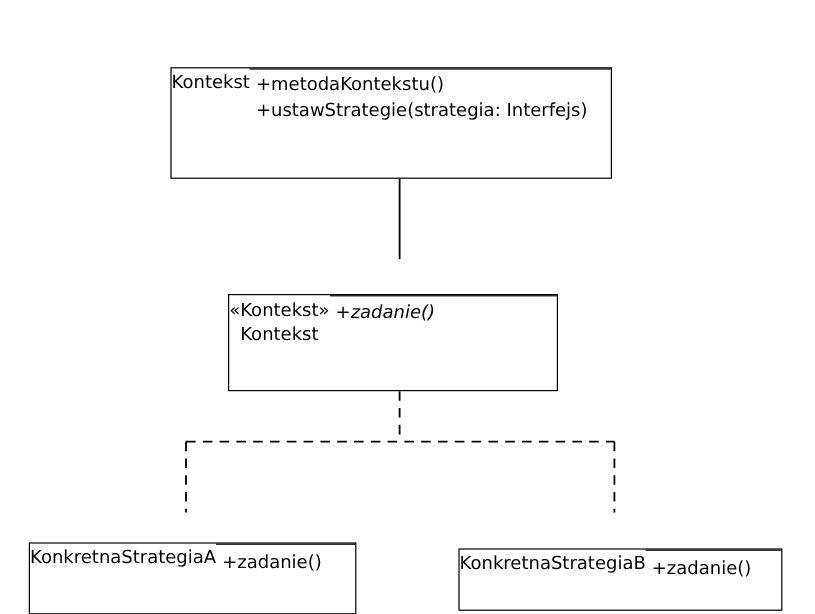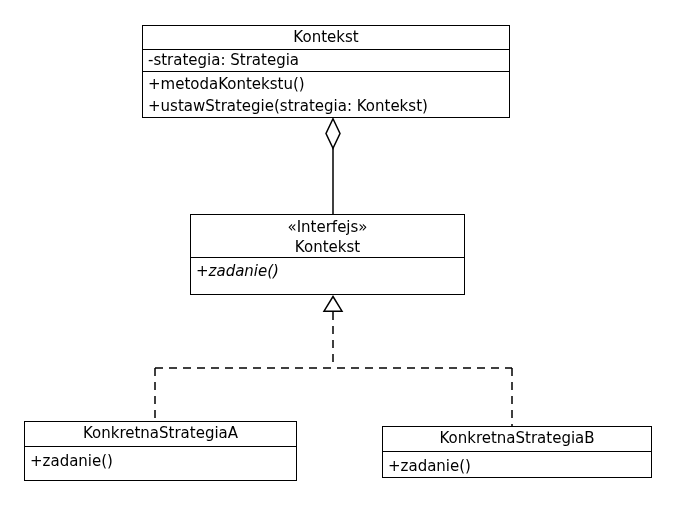--- a/index.html
+++ b/index.html
@@ -20,21 +20,22 @@
     position: absolute;
     left: 0; top: 0;
     width: 679px; height: 512px;
   }
 
   .uml-class {
     position: absolute;
     background: #ffffff;
     border: 1.5px solid #000000;
     display: flex;
-    flex-direction: column;
+    flex-direction: row;
+    margin-top: 31px;
   }
   .cmp { border-top: 1.5px solid #000000; }
   .cmp:first-child { border-top: none; }
   .cmp-title { text-align: center; }
   .member { padding-left: 5px; white-space: nowrap; }
   .abstract { font-style: italic; }
 
   
   #kontekst { left: 142px; top: 25px; width: 368px; height: 93px; }
   #kontekst .cmp-title   { height: 23px; line-height: 22px; }
@@ -65,32 +66,29 @@
     </g>
 
     <g fill="none" stroke-width="1.5" stroke="#000000">
       <path d="M333,312 L333,368 M155,368 L512,368 M155,368 L155,427 M512,368 L512,427" stroke-dasharray="8,6"></path>
       <polygon points="333,296.5 342,311.2 324,311.2" fill="#ffffff"></polygon>
     </g>
   </svg>
 
   <div class="uml-class" id="kontekst">
     <div class="cmp cmp-title">Kontekst</div>
-    <div class="cmp cmp-attrs">
-      <div class="member">-strategia: Strategia</div>
-    </div>
     <div class="cmp cmp-methods">
       <div class="member">+metodaKontekstu()</div>
-      <div class="member">+ustawStrategie(strategia: Kontekst)</div>
+      <div class="member">+ustawStrategie(strategia: Interfejs)</div>
     </div>
   </div>
 
   <div class="uml-class" id="strategia">
     <div class="cmp cmp-title">
-      <div>«Interfejs»</div>
+      <div>«Kontekst»</div>
       <div>Kontekst</div>
     </div>
     <div class="cmp cmp-methods">
       <div class="member abstract">+zadanie()</div>
     </div>
   </div>
 
   <div class="uml-class concrete" id="konkretna-a">
     <div class="cmp cmp-title">KonkretnaStrategiaA</div>
     <div class="cmp cmp-methods">

